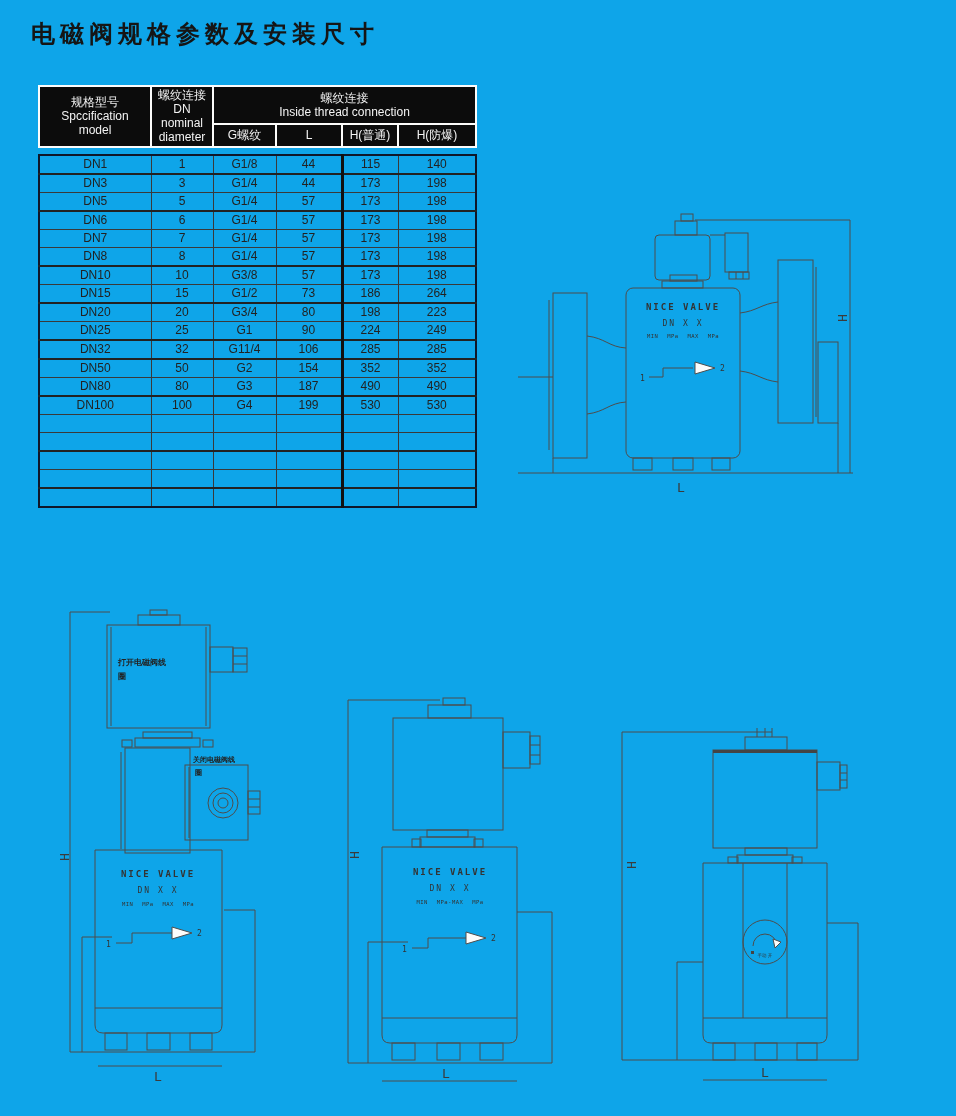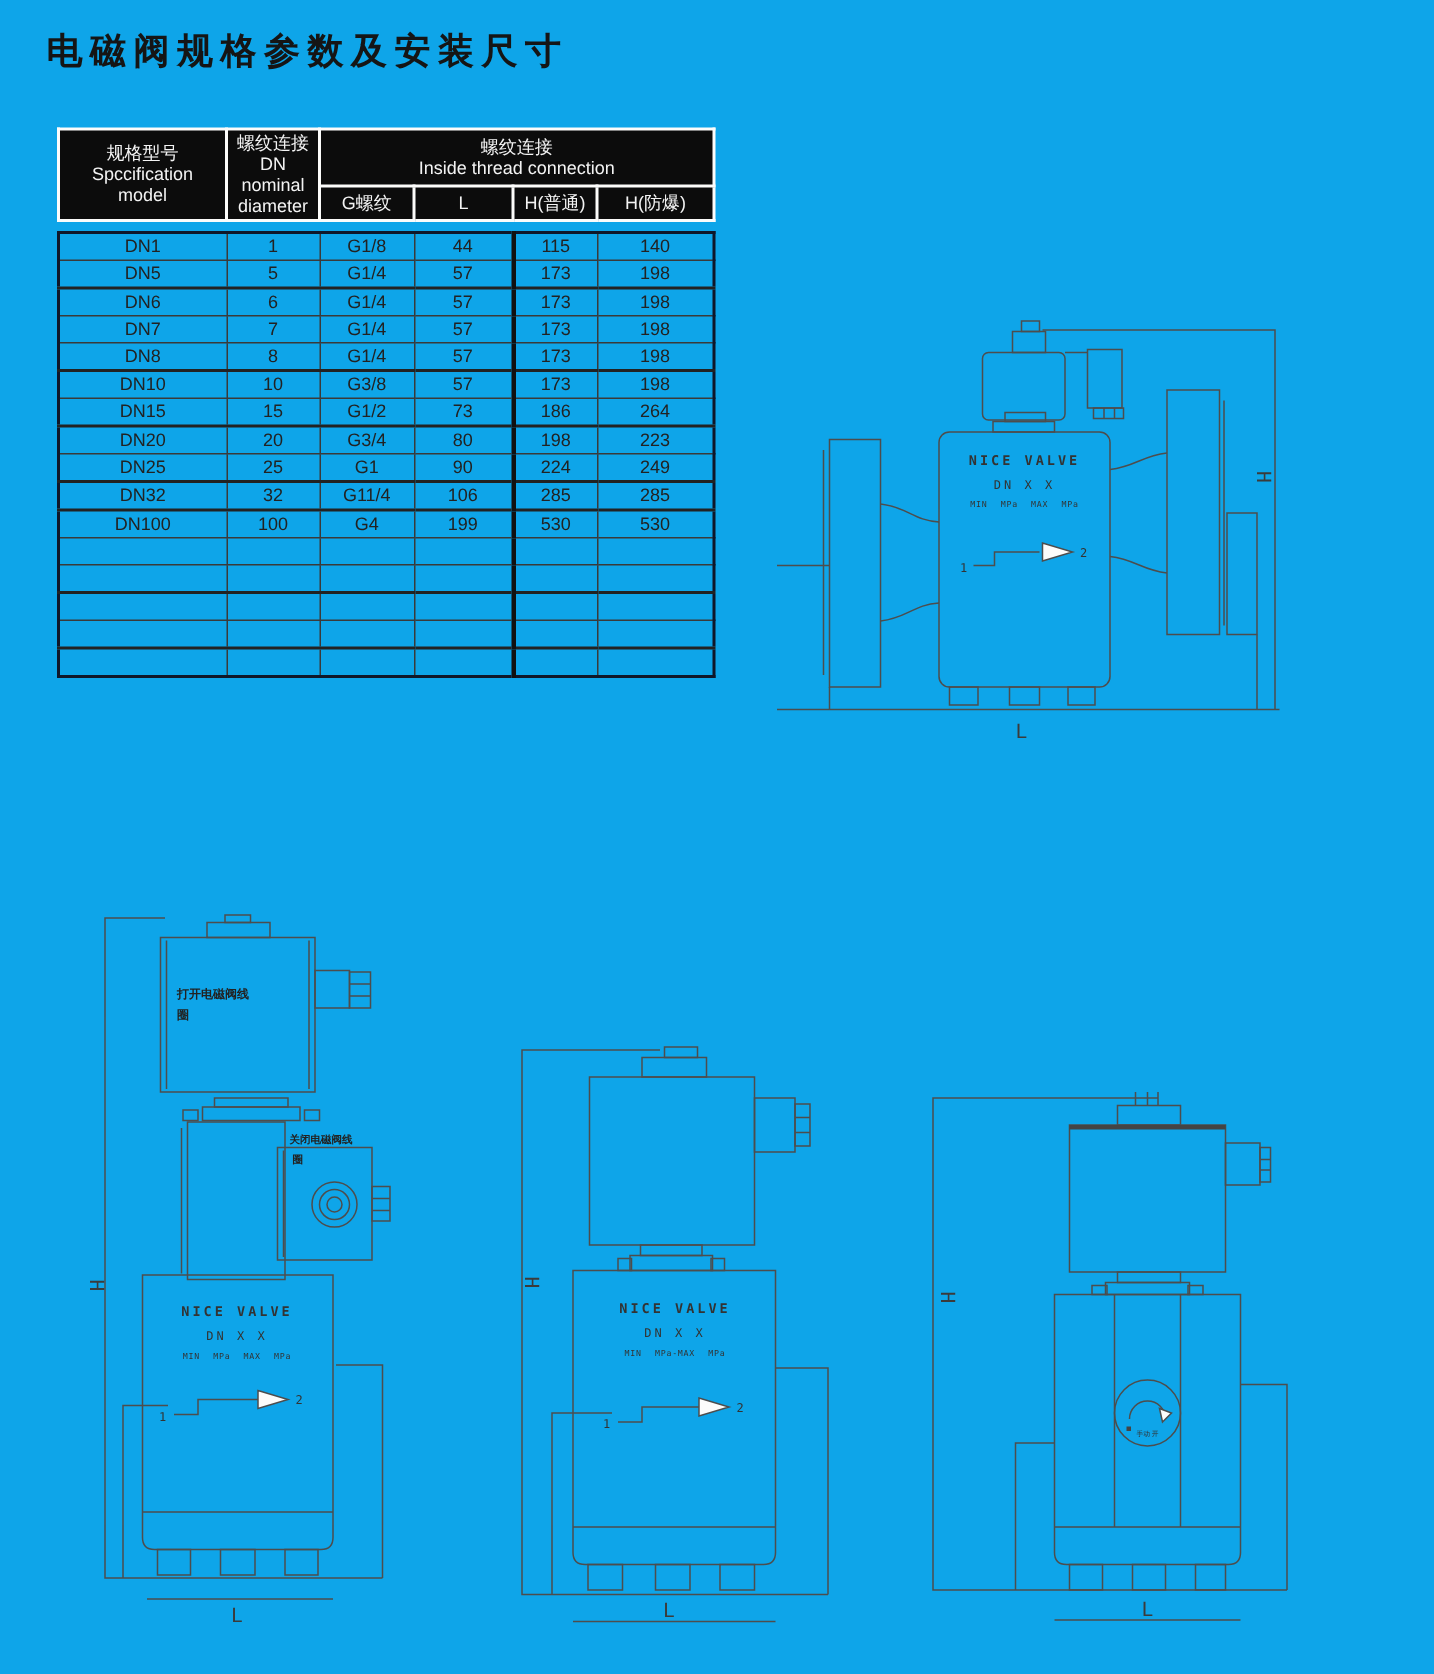--- a/index.html
+++ b/index.html
@@ -91,20 +91,28 @@
         </colgroup>
       <tbody>
           <tr>
             <td>DN1</td>
             <td>1</td>
             <td>G1/8</td>
             <td>44</td>
             <td>115</td>
             <td>140</td>
           </tr>
+          <tr class="grp">
+            <td>DN3</td>
+            <td>3</td>
+            <td>G1/4</td>
+            <td>44</td>
+            <td>173</td>
+            <td>198</td>
+          </tr>
           <tr>
             <td>DN5</td>
             <td>5</td>
             <td>G1/4</td>
             <td>57</td>
             <td>173</td>
             <td>198</td>
           </tr>
           <tr class="grp">
             <td>DN6</td>
@@ -162,20 +170,36 @@
             <td>224</td>
             <td>249</td>
           </tr>
           <tr class="grp">
             <td>DN32</td>
             <td>32</td>
             <td>G11/4</td>
             <td>106</td>
             <td>285</td>
             <td>285</td>
+          </tr>
+          <tr class="grp">
+            <td>DN50</td>
+            <td>50</td>
+            <td>G2</td>
+            <td>154</td>
+            <td>352</td>
+            <td>352</td>
+          </tr>
+          <tr>
+            <td>DN80</td>
+            <td>80</td>
+            <td>G3</td>
+            <td>187</td>
+            <td>490</td>
+            <td>490</td>
           </tr>
           <tr class="grp">
             <td>DN100</td>
             <td>100</td>
             <td>G4</td>
             <td>199</td>
             <td>530</td>
             <td>530</td>
           </tr>
           <tr>

